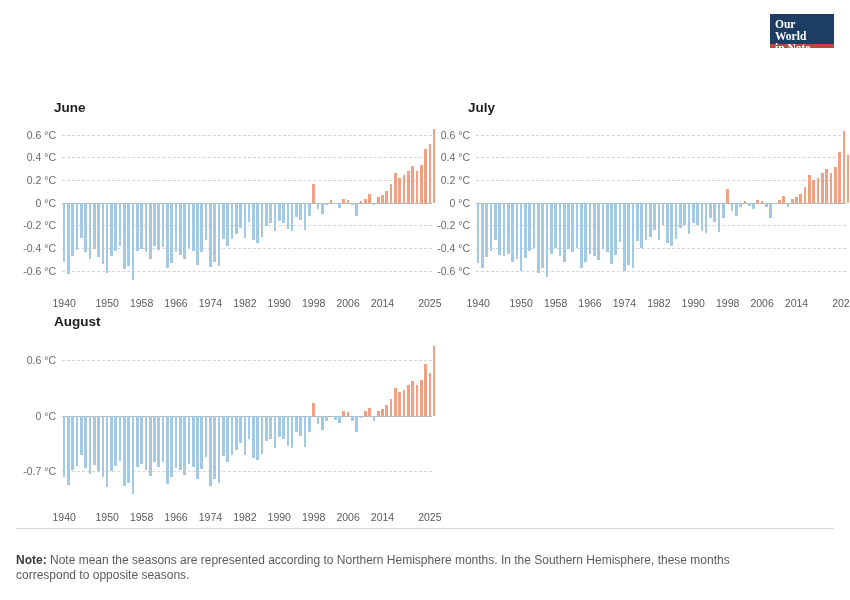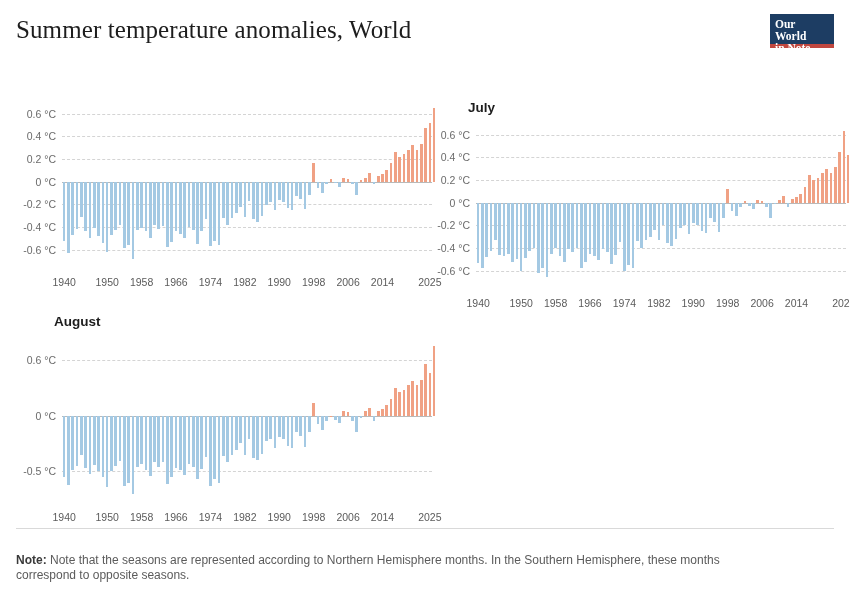--- a/index.html
+++ b/index.html
@@ -90,28 +90,28 @@
     position: absolute; left: 16px; top: 553px; width: 760px;
     font-size: 12px; line-height: 15px; color: #5b5b5b;
   }
   .note b { color: #3a3a3a; }
 </style>
 </head>
 <body>
 
 <div class="page">
 
-  <div class="title">Summer temperature anomalies, World</div>
 
   <div class="owid-logo">
     <div>Our World</div>
     <div>in Note</div>
   </div>
 
   <div class="panel" id="panel-0" style="left:52px; top:100px; width:380px; height:200px;">
+    <div class="panel-title">June</div>
     <div class="plot" style="width:370px; height:170px; margin-left:10px;">
         <div class="gridline" style="top: 13.6px;"></div>
         <div class="ytick" style="top: 13.6px; left: -52px; width: 46px;">0.6 °C</div>
         <div class="gridline" style="top: 36.2667px;"></div>
         <div class="ytick" style="top: 36.2667px; left: -52px; width: 46px;">0.4 °C</div>
         <div class="gridline" style="top: 58.9333px;"></div>
         <div class="ytick" style="top: 58.9333px; left: -52px; width: 46px;">0.2 °C</div>
         <div class="gridline zero" style="top: 81.6px;"></div>
         <div class="ytick" style="top: 81.6px; left: -52px; width: 46px;">0 °C</div>
         <div class="gridline" style="top: 104.267px;"></div>
@@ -348,21 +348,21 @@
   </div>
 
   <div class="panel" id="panel-2" style="left:52px; top:314px; width:380px; height:200px;">
     <div class="panel-title">August</div>
     <div class="plot" style="width:370px; height:170px; margin-left:10px;">
         <div class="gridline" style="top: 24.6053px;"></div>
         <div class="ytick" style="top: 24.6053px; left: -52px; width: 46px;">0.6 °C</div>
         <div class="gridline zero" style="top: 80.5263px;"></div>
         <div class="ytick" style="top: 80.5263px; left: -52px; width: 46px;">0 °C</div>
         <div class="gridline" style="top: 136.447px;"></div>
-        <div class="ytick" style="top: 136.447px; left: -52px; width: 46px;">-0.5 °C</div>
+        <div class="ytick" style="top: 136.447px; left: -52px; width: 46px;">-0.7 °C</div>
         <div class="bars">
           <div class="bar neg" title="1940: -0.55 °C" style="left: 0.817442px; width: 2.66744px; top: 80.5263px; height: 61.5132px;"></div>
           <div class="bar neg" title="1941: -0.62 °C" style="left: 5.11977px; width: 2.66744px; top: 80.5263px; height: 69.3421px;"></div>
           <div class="bar neg" title="1942: -0.49 °C" style="left: 9.42209px; width: 2.66744px; top: 80.5263px; height: 54.8026px;"></div>
           <div class="bar neg" title="1943: -0.45 °C" style="left: 13.7244px; width: 2.66744px; top: 80.5263px; height: 50.3289px;"></div>
           <div class="bar neg" title="1944: -0.35 °C" style="left: 18.0267px; width: 2.66744px; top: 80.5263px; height: 39.1447px;"></div>
           <div class="bar neg" title="1945: -0.47 °C" style="left: 22.3291px; width: 2.66744px; top: 80.5263px; height: 52.5658px;"></div>
           <div class="bar neg" title="1946: -0.52 °C" style="left: 26.6314px; width: 2.66744px; top: 80.5263px; height: 58.1579px;"></div>
           <div class="bar neg" title="1947: -0.44 °C" style="left: 30.9337px; width: 2.66744px; top: 80.5263px; height: 49.2105px;"></div>
           <div class="bar neg" title="1948: -0.50 °C" style="left: 35.236px; width: 2.66744px; top: 80.5263px; height: 55.9211px;"></div>
@@ -456,16 +456,16 @@
           <div class="xtick" style="left: 251.686px;">1998</div>
           <div class="xtick" style="left: 286.105px;">2006</div>
           <div class="xtick" style="left: 320.523px;">2014</div>
           <div class="xtick" style="left: 367.849px;">2025</div>
         </div>
       </div>
   </div>
 
   <div class="footer-rule"></div>
   <div class="note">
-    <b>Note:</b><span> Note that the seasons are represented according to Northern Hemisphere months. In the Southern Hemisphere, these months correspond to opposite seasons.</span>
+    <b>Note:</b><span> Note mean the seasons are represented according to Northern Hemisphere months. In the Southern Hemisphere, these months correspond to opposite seasons.</span>
   </div>
 
 </div>
 
 </body></html>

